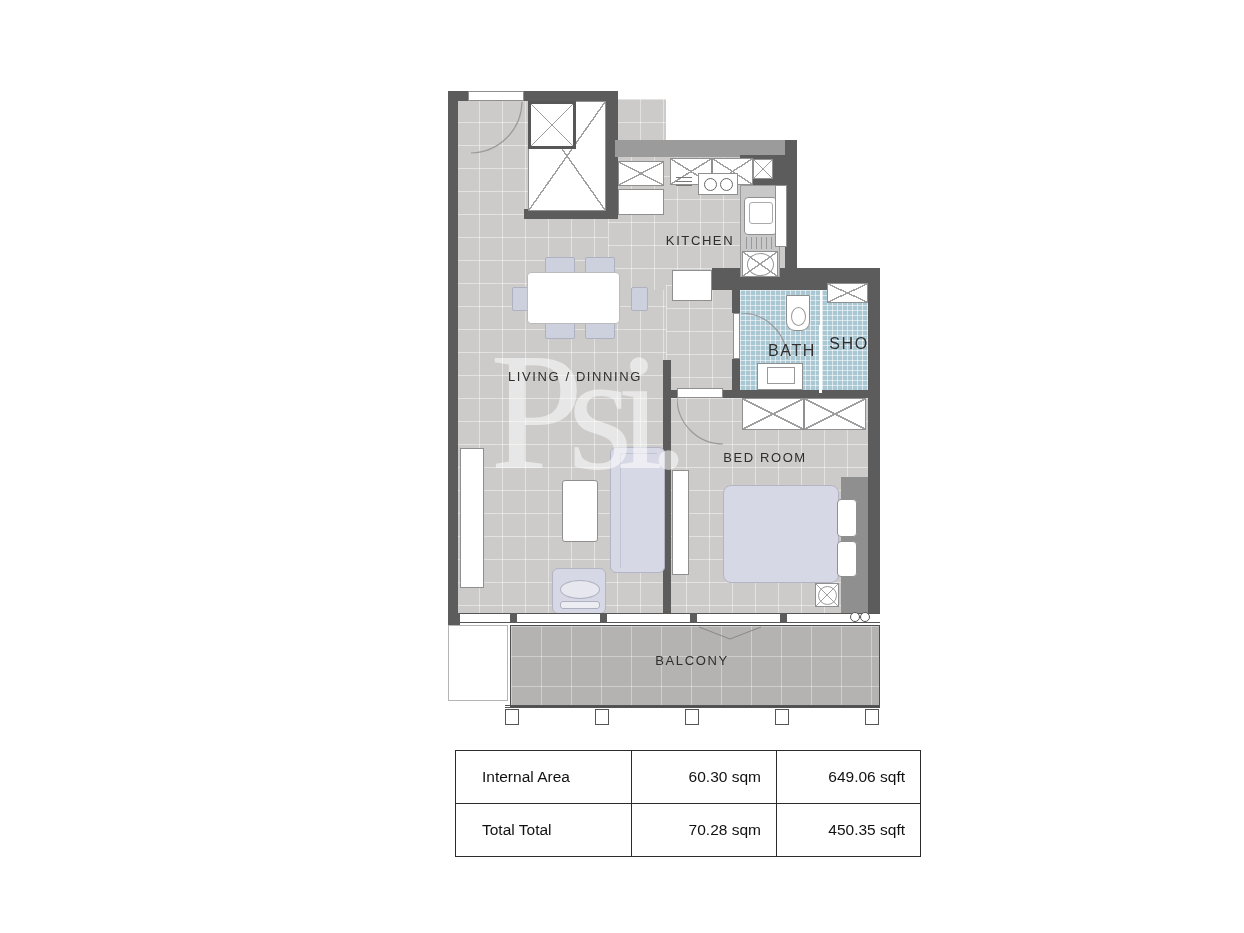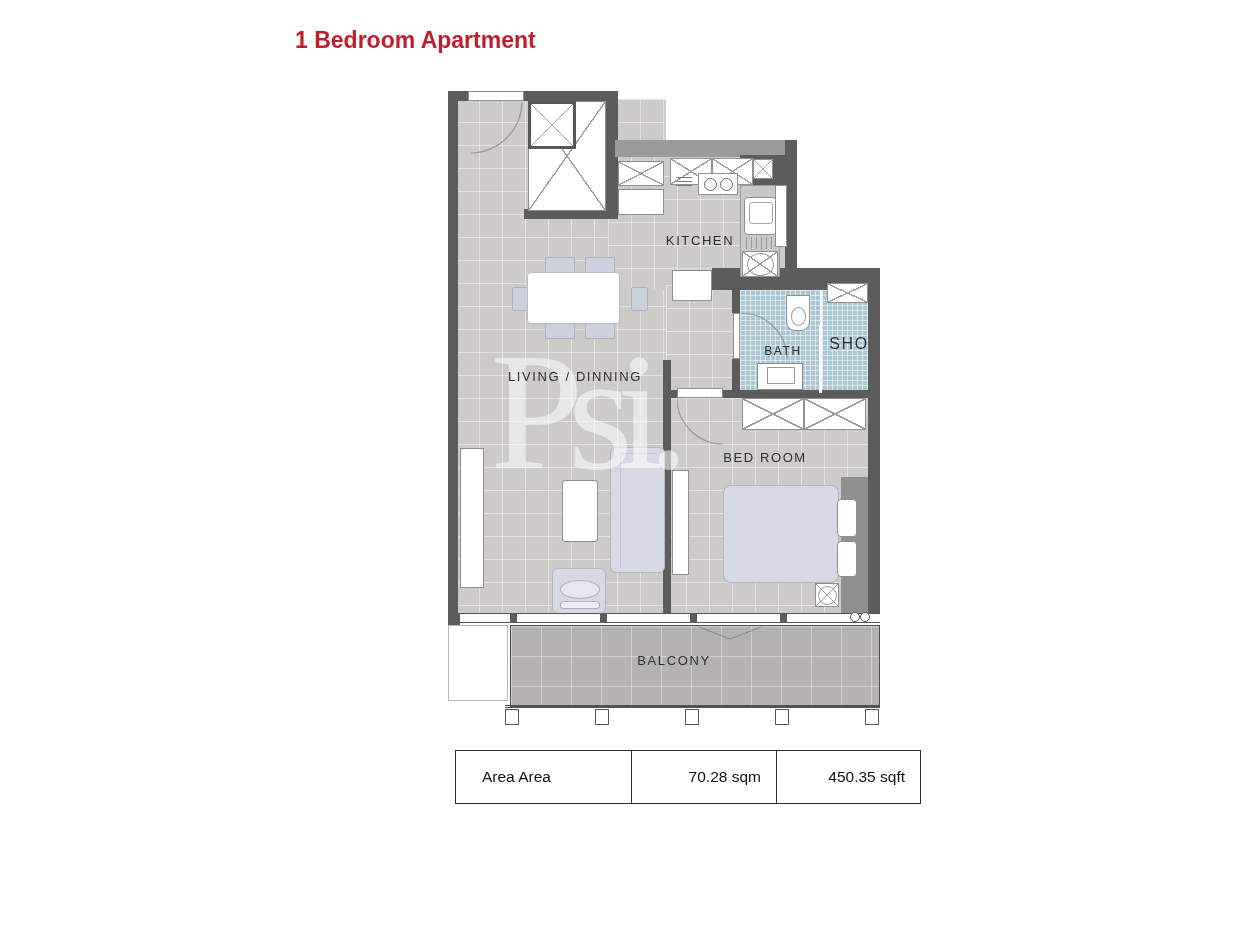--- a/index.html
+++ b/index.html
@@ -45,21 +45,20 @@
   td.c-label{width:148px;text-align:left;padding-left:26px}
   td.c-sqm{width:128px;text-align:right;padding-right:15px}
   td.c-sqft{width:127px;text-align:right;padding-right:15px}
   
   #plan{left:448px;top:85px;width:432px;height:650px}
 </style>
 </head>
 <body>
 
 <div class="abs" id="title">
-  <div>1 Bedroom Apartment</div>
 </div>
 
 <div class="abs" id="plan">
 
   <div class="abs floor" style="left:8px;top:14px;width:210px;height:514px"></div>
   <div class="abs floor" style="left:160px;top:68px;width:182px;height:137px"></div>
   <div class="abs floor" style="left:218px;top:200px;width:74px;height:113px"></div>
   <div class="abs floor" style="left:215px;top:313px;width:205px;height:215px"></div>
   <div class="abs btile" style="left:292px;top:205px;width:80px;height:103px"></div>
   <div class="abs btile" style="left:374px;top:205px;width:46px;height:103px"></div>
@@ -164,28 +163,33 @@
   <div class="abs" style="left:57px;top:620px;width:375px;height:3px;border-top:1px solid #555;border-bottom:1px solid #555;box-sizing:border-box"></div>
   <div class="abs" style="left:57px;top:624px;width:14px;height:16px;background:#fff;border:1.5px solid #555;box-sizing:border-box"></div>
   <div class="abs" style="left:147px;top:624px;width:14px;height:16px;background:#fff;border:1.5px solid #555;box-sizing:border-box"></div>
   <div class="abs" style="left:237px;top:624px;width:14px;height:16px;background:#fff;border:1.5px solid #555;box-sizing:border-box"></div>
   <div class="abs" style="left:327px;top:624px;width:14px;height:16px;background:#fff;border:1.5px solid #555;box-sizing:border-box"></div>
   <div class="abs" style="left:417px;top:624px;width:14px;height:16px;background:#fff;border:1.5px solid #555;box-sizing:border-box"></div>
 
   <div class="abs" id="watermark">Psi.</div>
 
   <div class="abs plan-label" style="left:252px;top:155px">KITCHEN</div>
-  <div class="abs plan-label" style="left:335px;top:266px;font-size:12px">BATH</div>
+  <div class="abs plan-label" style="left:344px;top:266px;font-size:16px">BATH</div>
   <div class="abs plan-label" style="left:401px;top:259px;font-size:16px">SHO</div>
   <div class="abs plan-label" style="left:127px;top:291px">LIVING / DINNING</div>
   <div class="abs plan-label" style="left:317px;top:372px">BED ROOM</div>
-  <div class="abs plan-label" style="left:226px;top:575px">BALCONY</div>
+  <div class="abs plan-label" style="left:244px;top:575px">BALCONY</div>
 </div>
 
 <table class="abs" id="area-table">
   <tbody>
+      <tr>
+    <td class="c-label">Internal Area</td>
+    <td class="c-sqm">60.30 sqm</td>
+    <td class="c-sqft">649.06 sqft</td>
+  </tr>
   <tr>
-    <td class="c-label">Area Area</td>
+    <td class="c-label">Total Total</td>
     <td class="c-sqm">70.28 sqm</td>
     <td class="c-sqft">450.35 sqft</td>
   </tr>
 </tbody>
   </table>
 
 </body></html>

